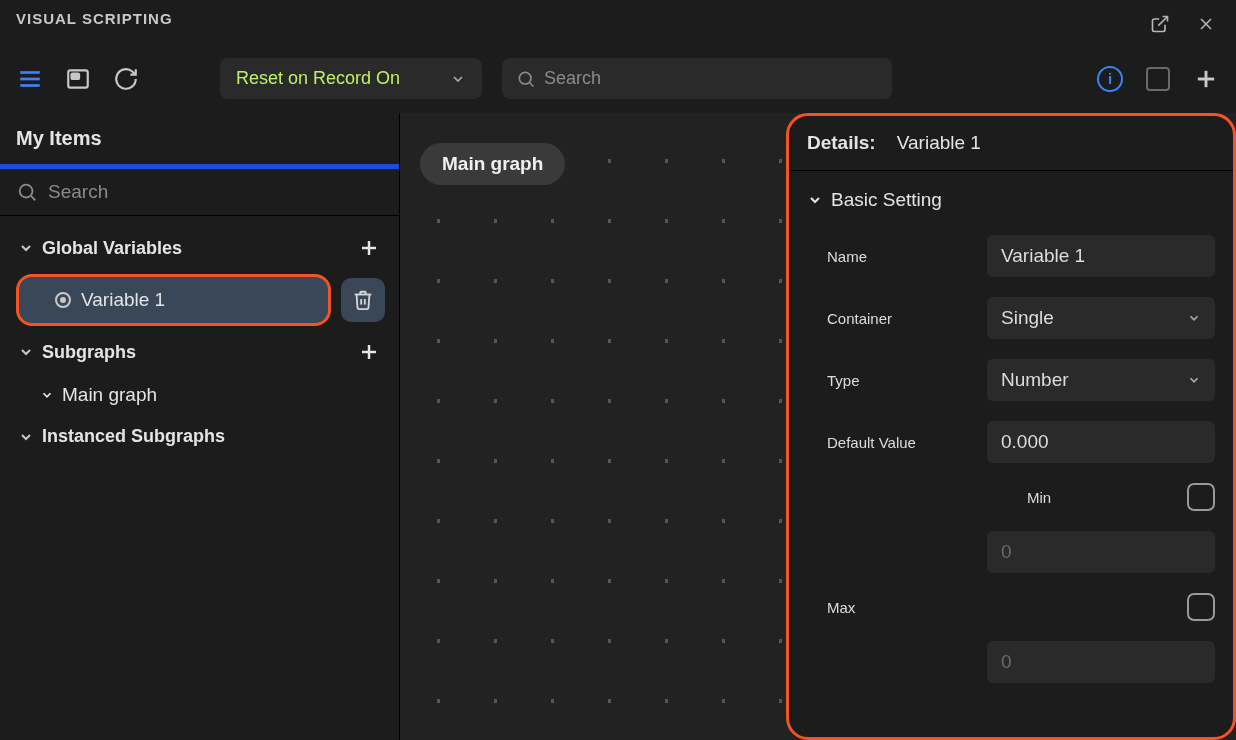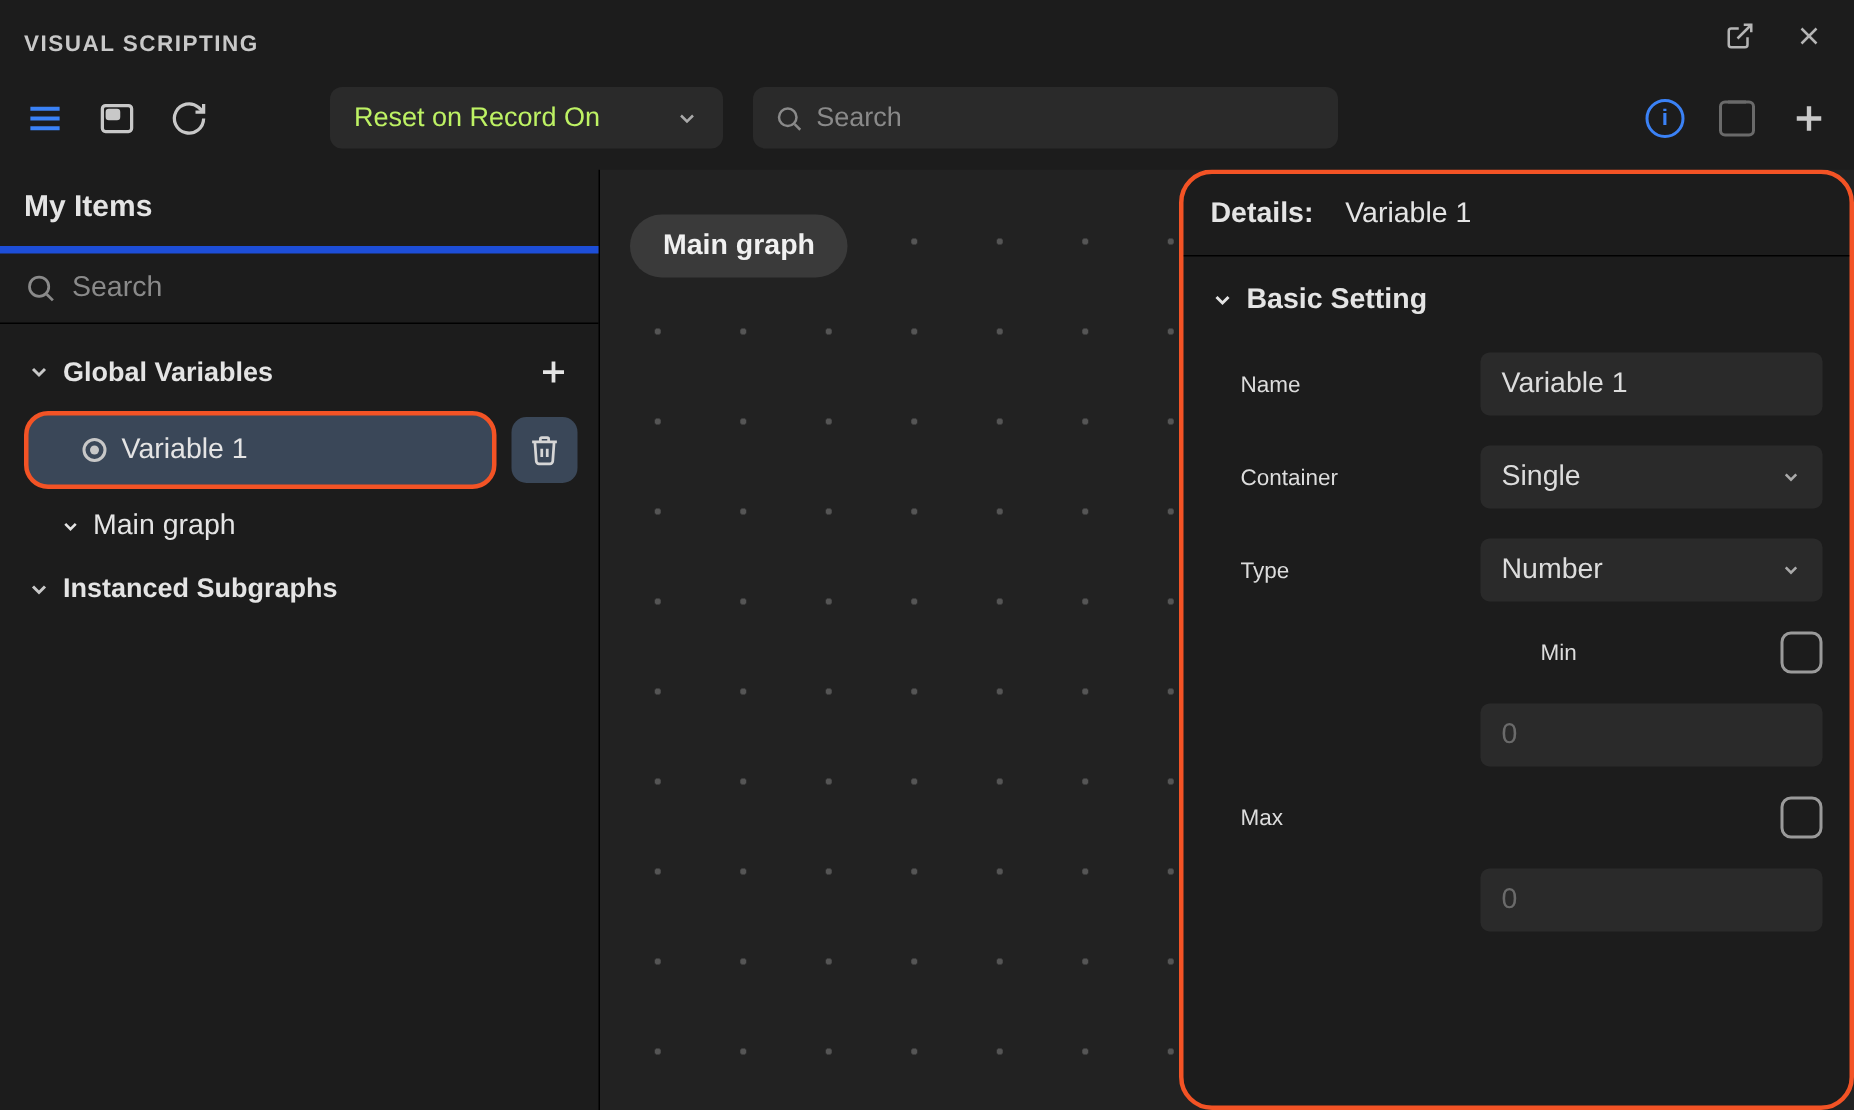--- a/index.html
+++ b/index.html
@@ -13,21 +13,21 @@
     }
     .window {
       display: flex;
       flex-direction: column;
       height: 100%;
       background: #1c1c1c;
     }
     .titlebar {
       display: flex;
       justify-content: space-between;
-      align-items: flex-end;
+      align-items: flex-start;
       padding: 10px 16px;
       background: #1c1c1c;
     }
     .titlebar-title {
       font-size: 15px;
       font-weight: 600;
       letter-spacing: 1px;
       color: #c8c8c8;
     }
     .titlebar-actions { display: flex; gap: 18px; }
@@ -228,21 +228,21 @@
     .details-header .lbl { font-weight: 700; }
     .details-section {
       padding: 14px 10px 10px;
     }
     .section-row {
       display: flex;
       align-items: center;
       gap: 8px;
       padding: 4px 8px 14px;
       font-size: 19px;
-      font-weight: 700;
+      font-weight: 400;
       color: #e4e4e4;
     }
     .field-row {
       display: flex;
       align-items: center;
       padding: 10px 8px 10px 28px;
       gap: 10px;
     }
     .field-label {
       width: 150px;
@@ -392,20 +392,35 @@
             <svg width="22" height="22" viewBox="0 0 24 24" fill="none" stroke="currentColor" stroke-width="2">
                 <polyline points="3 6 5 6 21 6"></polyline>
                 <path d="M19 6l-1 14a2 2 0 0 1-2 2H8a2 2 0 0 1-2-2L5 6"></path>
                 <path d="M10 11v6"></path>
                 <path d="M14 11v6"></path>
                 <path d="M9 6V4a1 1 0 0 1 1-1h4a1 1 0 0 1 1 1v2"></path>
               </svg>
           </div>
         </div>
 
+        <div class="tree-header">
+          <span class="chev">
+            <svg width="16" height="16" viewBox="0 0 24 24" fill="none" stroke="currentColor" stroke-width="3">
+                <polyline points="6 9 12 15 18 9"></polyline>
+              </svg>
+          </span>
+          <span>Subgraphs</span>
+          <span class="spacer"></span>
+          <span class="plus">
+            <svg width="24" height="24" viewBox="0 0 24 24" fill="none" stroke="currentColor" stroke-width="2.5">
+                <line x1="12" y1="5" x2="12" y2="19"></line>
+                <line x1="5" y1="12" x2="19" y2="12"></line>
+              </svg>
+          </span>
+        </div>
         <div class="sub-item">
           <span>
             <svg width="14" height="14" viewBox="0 0 24 24" fill="none" stroke="currentColor" stroke-width="3">
                 <polyline points="6 9 12 15 18 9"></polyline>
               </svg>
           </span>
           <span>Main graph</span>
         </div>
 
         <div class="tree-header">
@@ -464,20 +479,26 @@
             <div class="field-input">
               <span>Number</span>
               <span class="chev-sm">
                   <svg width="14" height="14" viewBox="0 0 24 24" fill="none" stroke="currentColor" stroke-width="3">
                     <polyline points="6 9 12 15 18 9"></polyline>
                   </svg>
                 </span>
             </div>
           </div>
 
+          <div class="field-row">
+            <div class="field-label">Default Value</div>
+            <div class="field-input">
+                <span>0.000</span>
+              </div>
+          </div>
 
           <div class="field-row" style="justify-content:flex-end;">
             <div class="field-label">Min</div>
             <div class="checkbox-empty"></div>
           </div>
           <div class="field-row">
             <div class="field-label"></div>
             <div class="field-input disabled-look">
                 <span>0</span>
               </div>

